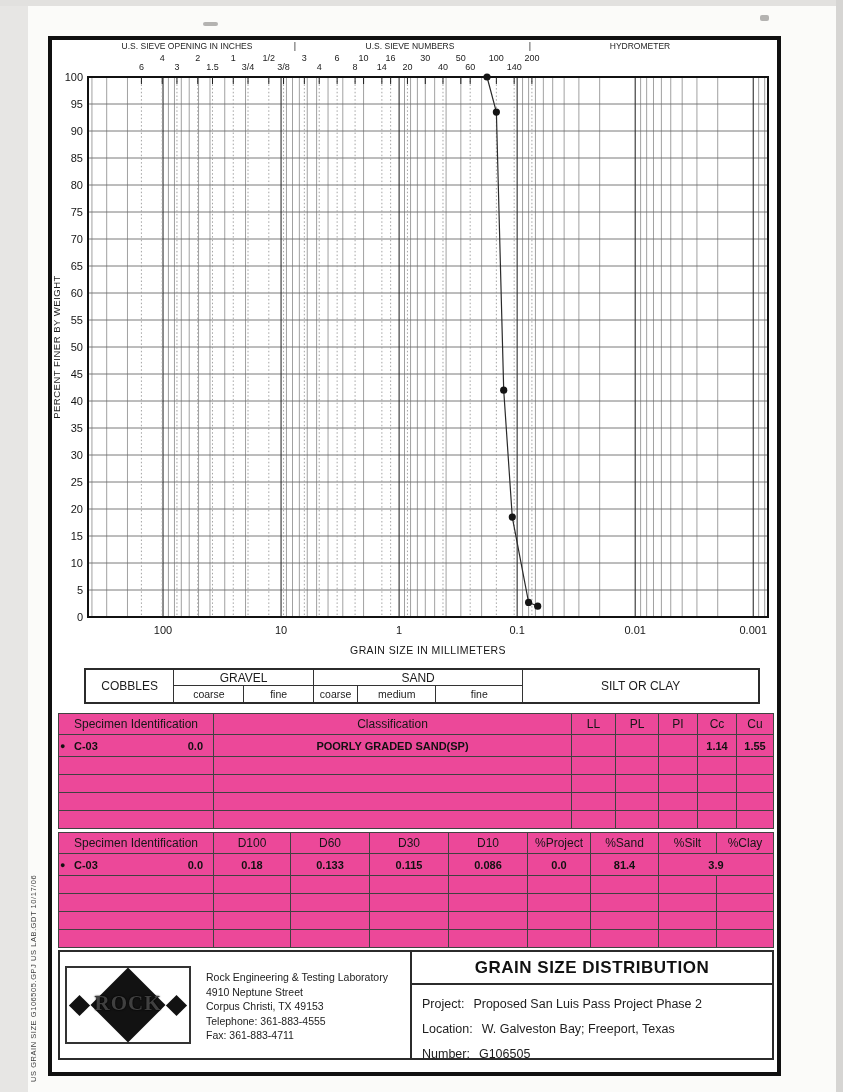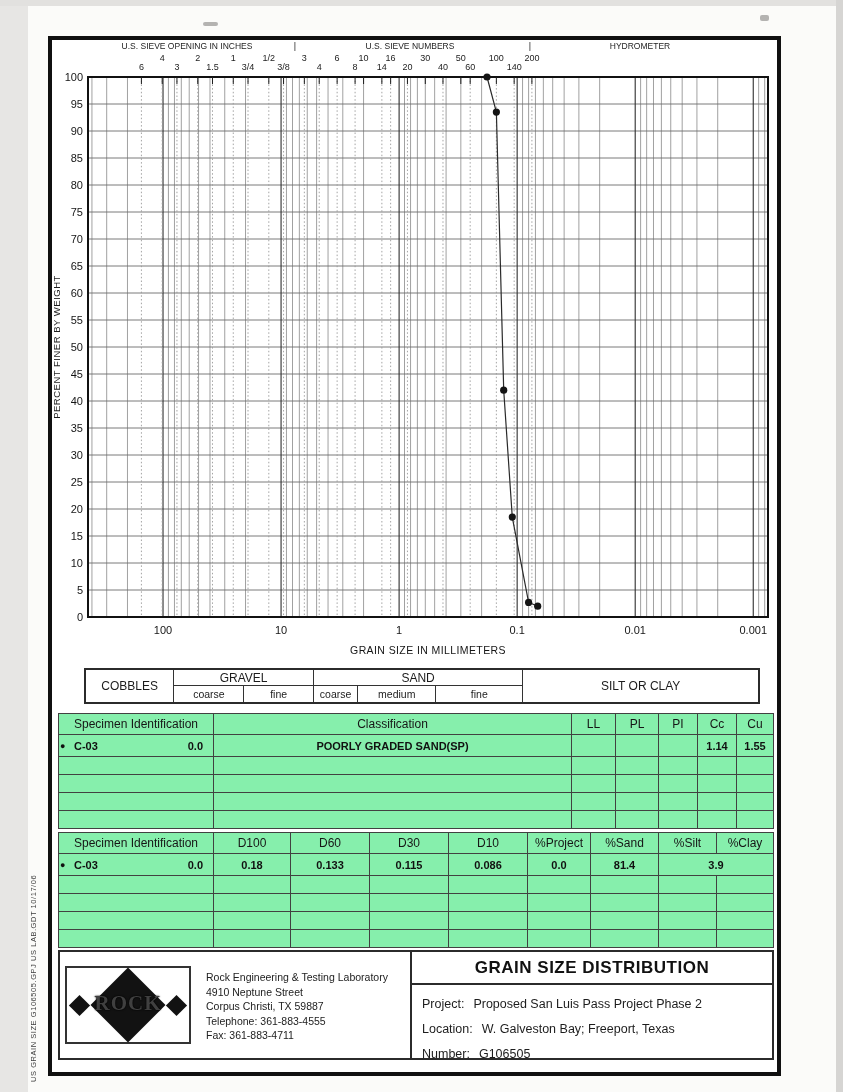--- a/index.html
+++ b/index.html
@@ -29,21 +29,21 @@
   .sandg{width:31.18%;border-right:1px solid #333;}
   .siltc{width:34.91%;}
   .btop{height:50%;display:flex;align-items:center;justify-content:center;font-size:12px;border-bottom:1px solid #333;}
   .bsub{height:50%;display:flex;}
   .bsub div{display:flex;align-items:center;justify-content:center;font-size:10.5px;border-left:1px solid #333;}
   .bsub div:first-child{border-left:none;}
   .g1{width:49.8%}.g2{width:50.2%}
   .s1{width:20.85%}.s2{width:37.36%}.s3{width:41.79%}
 
   
-  #t1,#t2{position:absolute;left:58px;width:716px;border-collapse:collapse;table-layout:fixed;background:#86efac;}
+  #t1,#t2{position:absolute;left:58px;width:716px;border-collapse:collapse;table-layout:fixed;background:#ec4899;}
   #t1{top:713px;} #t2{top:832px;}
   #t1 th,#t1 td,#t2 th,#t2 td{border:1px solid #414141;overflow:hidden;white-space:nowrap;}
   th{font-weight:400;font-size:12px;color:#161616;}
   td{font-size:11px;font-weight:700;text-align:center;color:#111;}
   thead tr{height:21px;} tr.data{height:22px;} tr.blank{height:18px;}
   .specwrap{display:flex;align-items:center;padding:0 10px 0 0;}
   .specwrap .dot{width:15px;text-align:left;font-size:9px;padding-left:1px;}
   .specwrap .sid{flex:0 0 auto;}
   .specwrap .sdep{margin-left:auto;}
 
@@ -452,21 +452,21 @@
     <div class="tb-left">
       <div class="logo-box">
         <span class="dia dia-small dia-left"></span>
         <span class="dia dia-big"></span>
         <span class="dia dia-small dia-right"></span>
         <span class="logo-word">ROCK</span>
       </div>
       <div class="company" id="company">
           <div>Rock Engineering &amp; Testing Laboratory</div>
           <div>4910 Neptune Street</div>
-          <div>Corpus Christi, TX 59887</div>
+          <div>Corpus Christi, TX 49153</div>
           <div>Telephone:  361-883-4555</div>
           <div>Fax:  361-883-4711</div>
         </div>
     </div>
     <div class="tb-right">
       <div class="tb-title">GRAIN SIZE DISTRIBUTION</div>
       <div class="tb-fields" id="tb-fields">
           <div class="tb-field">
             <span class="lab">Project:</span>
             <span>Proposed San Luis Pass Project Phase 2</span>

